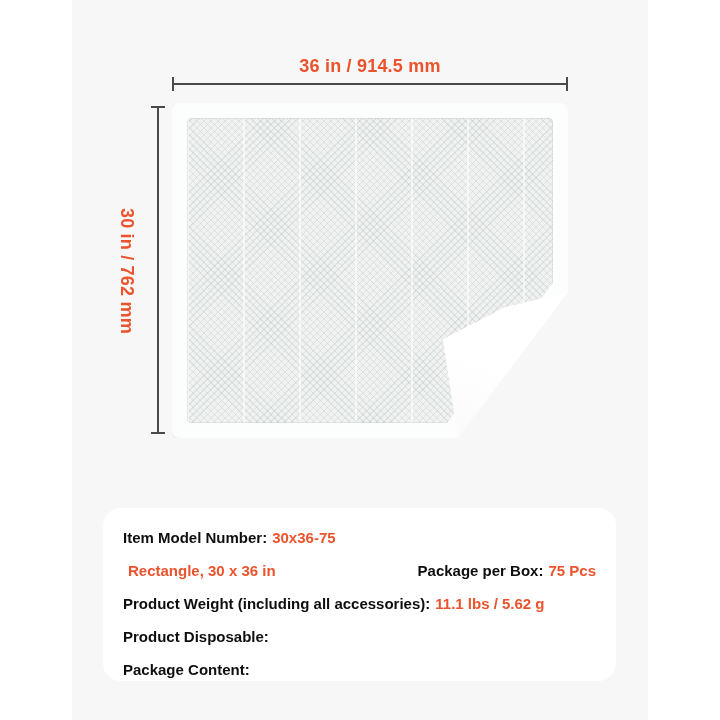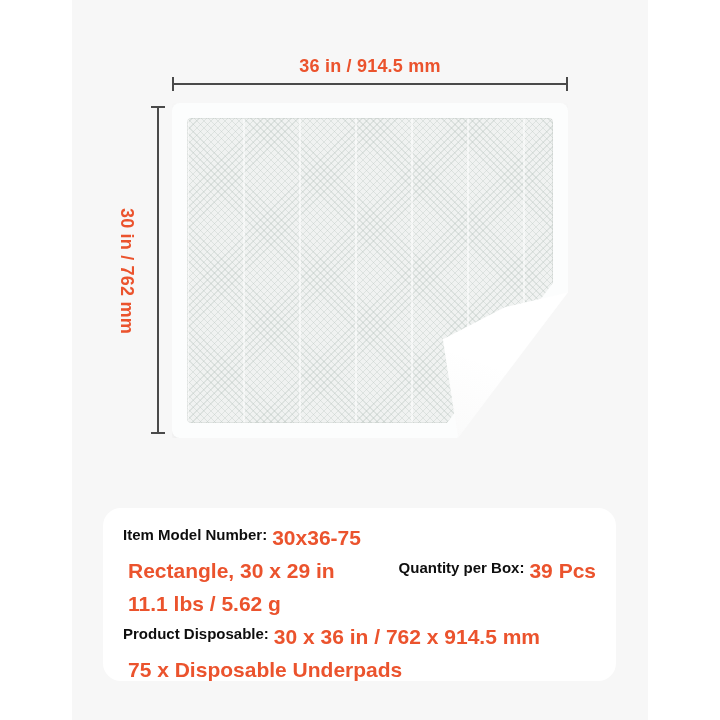--- a/index.html
+++ b/index.html
@@ -48,21 +48,21 @@
     clip-path:polygon(100% 56.5%,84% 61%,68.4% 70.5%,72.2% 100%);
     background:linear-gradient(200deg,rgba(0,0,0,0) 60%,rgba(120,125,122,.08) 100%);}
 
   
   .spec-panel{position:absolute;left:103px;top:508px;width:513px;height:173px;
     background:var(--panel_bg);border-radius:18px;padding:13px 20px;}
   .spec-row{display:flex;height:33px;align-items:center;gap:44px;}
   .spec-cell{display:flex;white-space:nowrap;}
   .spec-cell.col-left{width:335px;}
   .spec-label{font-size:15px;font-weight:700;color:var(--ink);}
-  .spec-value{font-size:21px;font-weight:700;color:var(--accent);margin-left:5px;}
+  .spec-value{font-size:15px;font-weight:700;color:var(--accent);margin-left:5px;}
 </style>
 </head>
 <body>
 
 <div class="canvas">
   <div class="content-bg"></div>
 
   <div class="dim-top-label">36 in / 914.5 mm</div>
   <div class="dim-hline"></div>
 
@@ -82,41 +82,41 @@
 
     <div class="spec-row">
       <div class="spec-cell col-left">
         <span class="spec-label">Item Model Number:</span>
         <span class="spec-value">30x36-75</span>
       </div>
     </div>
 
     <div class="spec-row">
       <div class="spec-cell col-left">
-        <span class="spec-value">Rectangle, 30 x 29 in</span>
+        <span class="spec-value">Rectangle, 30 x 36 in</span>
       </div>
       <div class="spec-cell">
-        <span class="spec-label">Quantity per Box:</span>
-        <span class="spec-value">39 Pcs</span>
+        <span class="spec-label">Package per Box:</span>
+        <span class="spec-value">75 Pcs</span>
       </div>
     </div>
 
     <div class="spec-row">
       <div class="spec-cell">
+        <span class="spec-label">Product Weight (including all accessories):</span>
         <span class="spec-value">11.1 lbs / 5.62 g</span>
       </div>
     </div>
 
     <div class="spec-row">
       <div class="spec-cell">
         <span class="spec-label">Product Disposable:</span>
-        <span class="spec-value">30 x 36 in / 762 x 914.5 mm</span>
       </div>
     </div>
 
     <div class="spec-row">
       <div class="spec-cell">
-        <span class="spec-value">75 x Disposable Underpads</span>
+        <span class="spec-label">Package Content:</span>
       </div>
     </div>
 
   </div>
 </div>
 
 </body></html>

